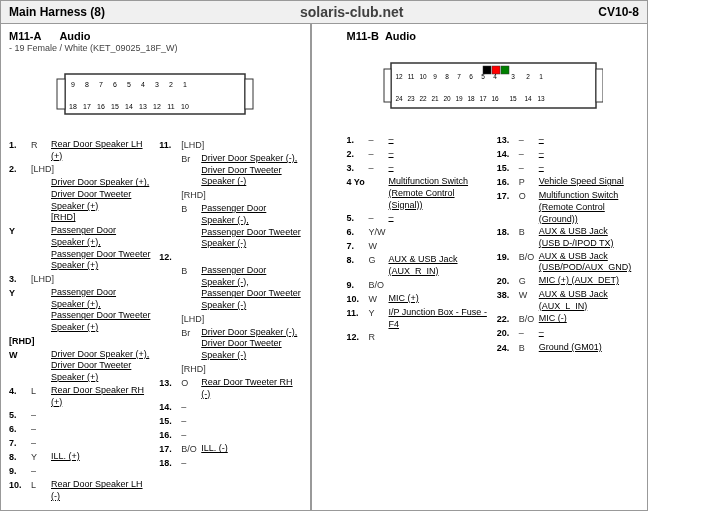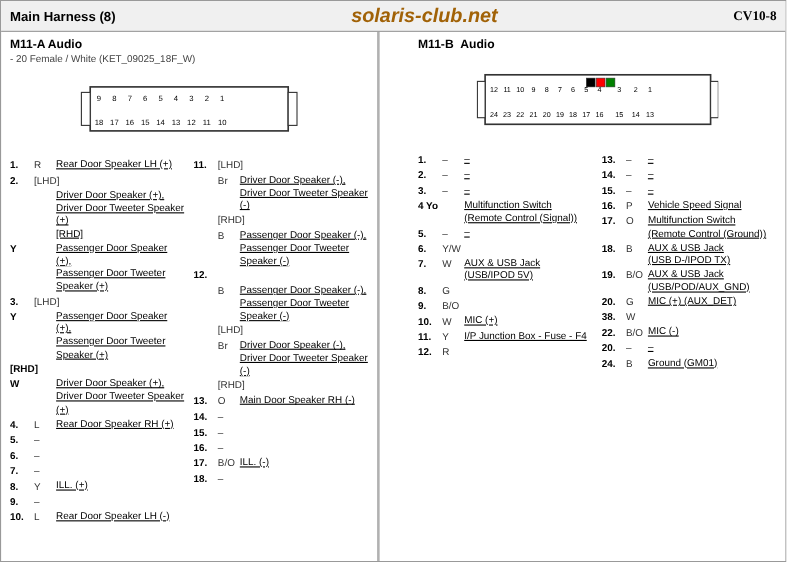--- a/index.html
+++ b/index.html
@@ -5,48 +5,46 @@
     * { box-sizing: border-box; margin: 0; padding: 0; }
     body {
       font-family: Arial, sans-serif;
       font-size: 10px;
       background: #fff;
       color: #000;
       width: 715px;
       min-height: 511px;
     }
     .page {
-      width: 715px;
+      width: 648px;
       min-height: 511px;
       border: 1px solid #999;
       display: flex;
       flex-direction: column;
     }
     .header {
       display: flex;
       justify-content: space-between;
       align-items: center;
       padding: 3px 8px;
       border-bottom: 1px solid #999;
       background: #f0f0f0;
     }
     .header-title {
       font-size: 12px;
       font-weight: bold;
     }
     .header-site {
-      font-size: 18px;
-      font-style: italic;
-      color: #a16207;
+      font-size: 14px;
+      color: #404040;
       font-weight: bold;
     }
     .header-code {
       font-size: 12px;
       font-weight: bold;
-      font-family: Liberation Serif, serif;
     }
     .content {
       display: flex;
       flex: 1;
       border-top: none;
     }
     .panel {
       flex: 1;
       padding: 6px 8px;
       border-right: 1px solid #999;
@@ -114,25 +112,25 @@
 
   <div class="header">
     <span class="header-title">Main Harness (8)</span>
     <span class="header-site">solaris-club.net</span>
     <span class="header-code">CV10-8</span>
   </div>
 
   <div class="content">
 
     <div class="panel">
-      <div style="display:flex; gap:2px; align-items:baseline;">
+      <div style="display:flex; gap:18px; align-items:baseline;">
         <span class="panel-title">M11-A</span>
         <span class="panel-title">Audio</span>
       </div>
-      <div class="panel-subtitle">- 20 Female / White (KET_09025_18F_W)</div>
+      <div class="panel-subtitle">- 19 Female / White (KET_09025_18F_W)</div>
 
       <div class="connector-wrapper">
         <svg class="connector-svg" width="200" height="70">
 
           <rect x="10" y="15" width="180" height="40" fill="white" stroke="#333" stroke-width="1.5"></rect>
 
           <rect x="2" y="20" width="8" height="30" fill="white" stroke="#333" stroke-width="1"></rect>
 
           <rect x="190" y="20" width="8" height="30" fill="white" stroke="#333" stroke-width="1"></rect>
 
@@ -280,21 +278,21 @@
             <span class="pin-desc">Driver Door Speaker (-),<br>Driver Door Tweeter Speaker (-)</span>
           </div>
           <div class="pin-row">
             <span class="pin-num"></span>
             <span class="pin-color">[RHD]</span>
             <span class="pin-desc"></span>
           </div>
           <div class="pin-row">
             <span class="pin-num">13.</span>
             <span class="pin-color">O</span>
-            <span class="pin-desc">Main Door Speaker RH (-)</span>
+            <span class="pin-desc">Rear Door Tweeter RH (-)</span>
           </div>
           <div class="pin-row">
             <span class="pin-num">14.</span>
             <span class="pin-color">–</span>
             <span class="pin-desc"></span>
           </div>
           <div class="pin-row">
             <span class="pin-num">15.</span>
             <span class="pin-color">–</span>
             <span class="pin-desc"></span>
@@ -395,25 +393,25 @@
             <span class="pin-color">–</span>
             <span class="pin-desc">–</span>
           </div>
           <div class="pin-row">
             <span class="pin-num">6.</span>
             <span class="pin-color">Y/W</span>
           </div>
           <div class="pin-row">
             <span class="pin-num">7.</span>
             <span class="pin-color">W</span>
-            <span class="pin-desc">AUX &amp; USB Jack (USB/IPOD 5V)</span>
           </div>
           <div class="pin-row">
             <span class="pin-num">8.</span>
             <span class="pin-color">G</span>
+            <span class="pin-desc">AUX &amp; USB Jack (AUX_R_IN)</span>
           </div>
           <div class="pin-row">
             <span class="pin-num">9.</span>
             <span class="pin-color">B/O</span>
           </div>
           <div class="pin-row">
             <span class="pin-num">10.</span>
             <span class="pin-color">W</span>
             <span class="pin-desc">MIC (+)</span>
           </div>
@@ -465,20 +463,21 @@
             <span class="pin-desc">AUX &amp; USB Jack<br>(USB/POD/AUX_GND)</span>
           </div>
           <div class="pin-row">
             <span class="pin-num">20.</span>
             <span class="pin-color">G</span>
             <span class="pin-desc">MIC (+) (AUX_DET)</span>
           </div>
           <div class="pin-row">
             <span class="pin-num">38.</span>
             <span class="pin-color">W</span>
+            <span class="pin-desc">AUX &amp; USB Jack (AUX_L_IN)</span>
           </div>
           <div class="pin-row">
             <span class="pin-num">22.</span>
             <span class="pin-color">B/O</span>
             <span class="pin-desc">MIC (-)</span>
           </div>
           <div class="pin-row">
             <span class="pin-num">20.</span>
             <span class="pin-color">–</span>
             <span class="pin-desc">–</span>

